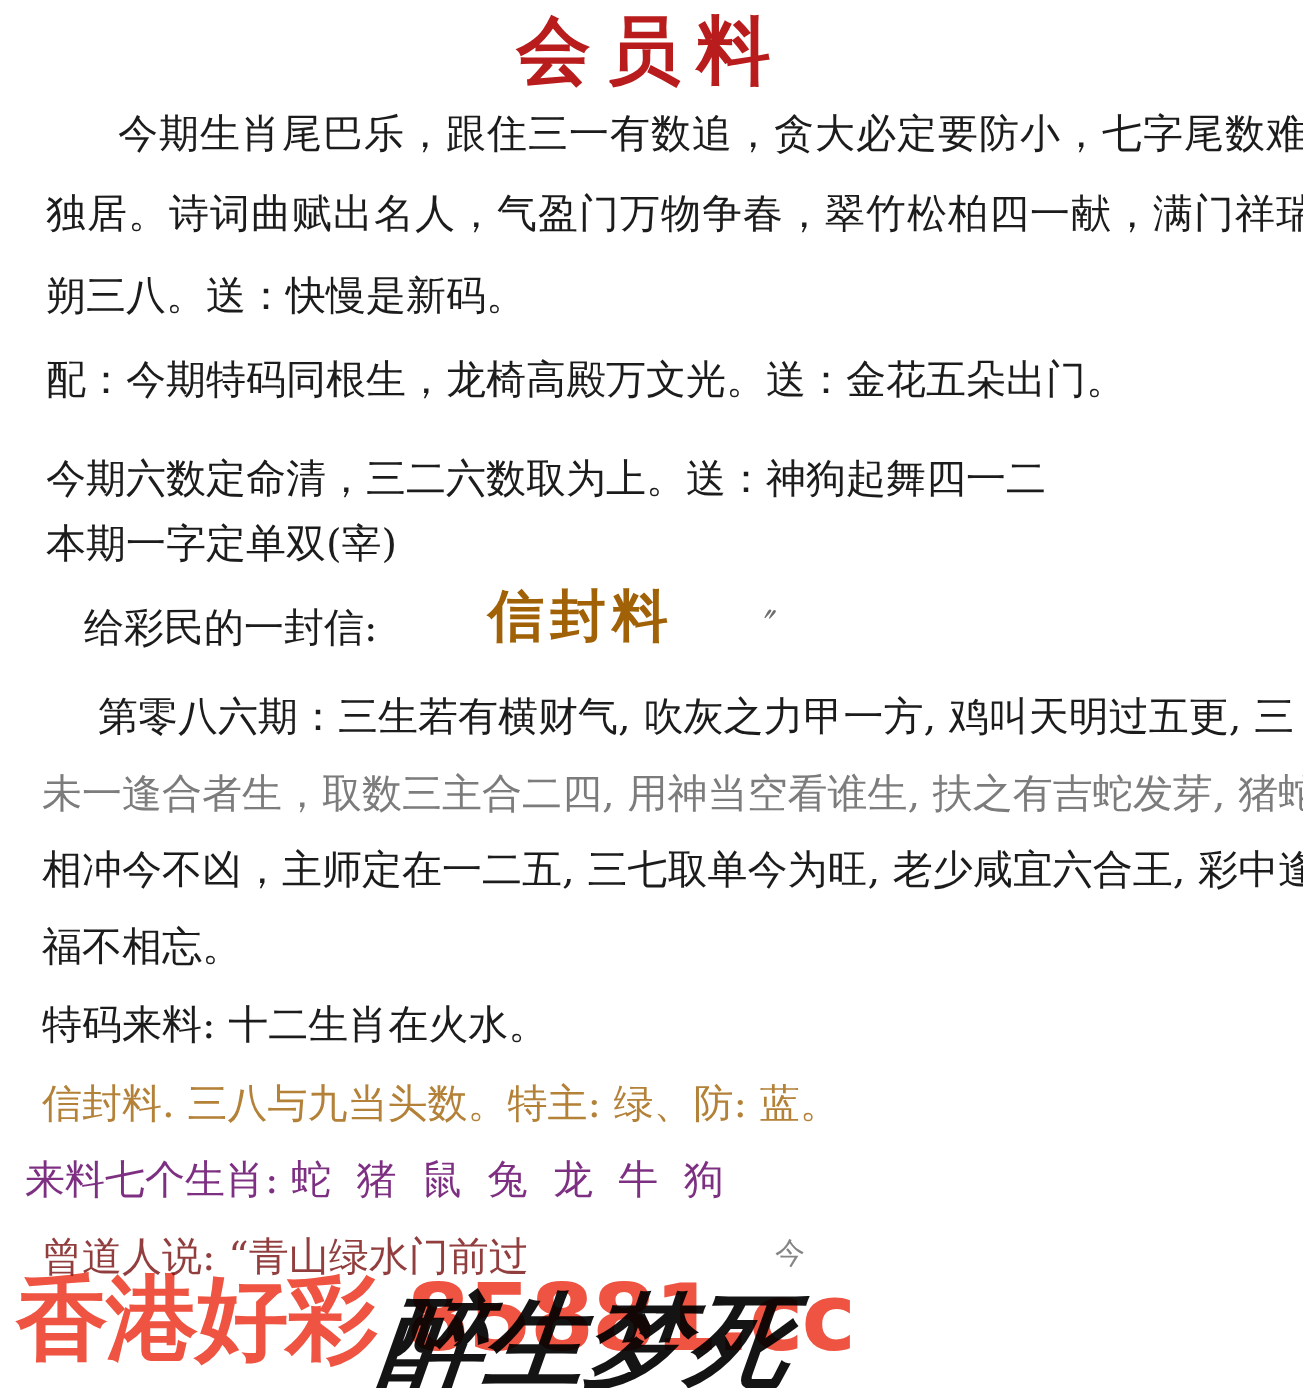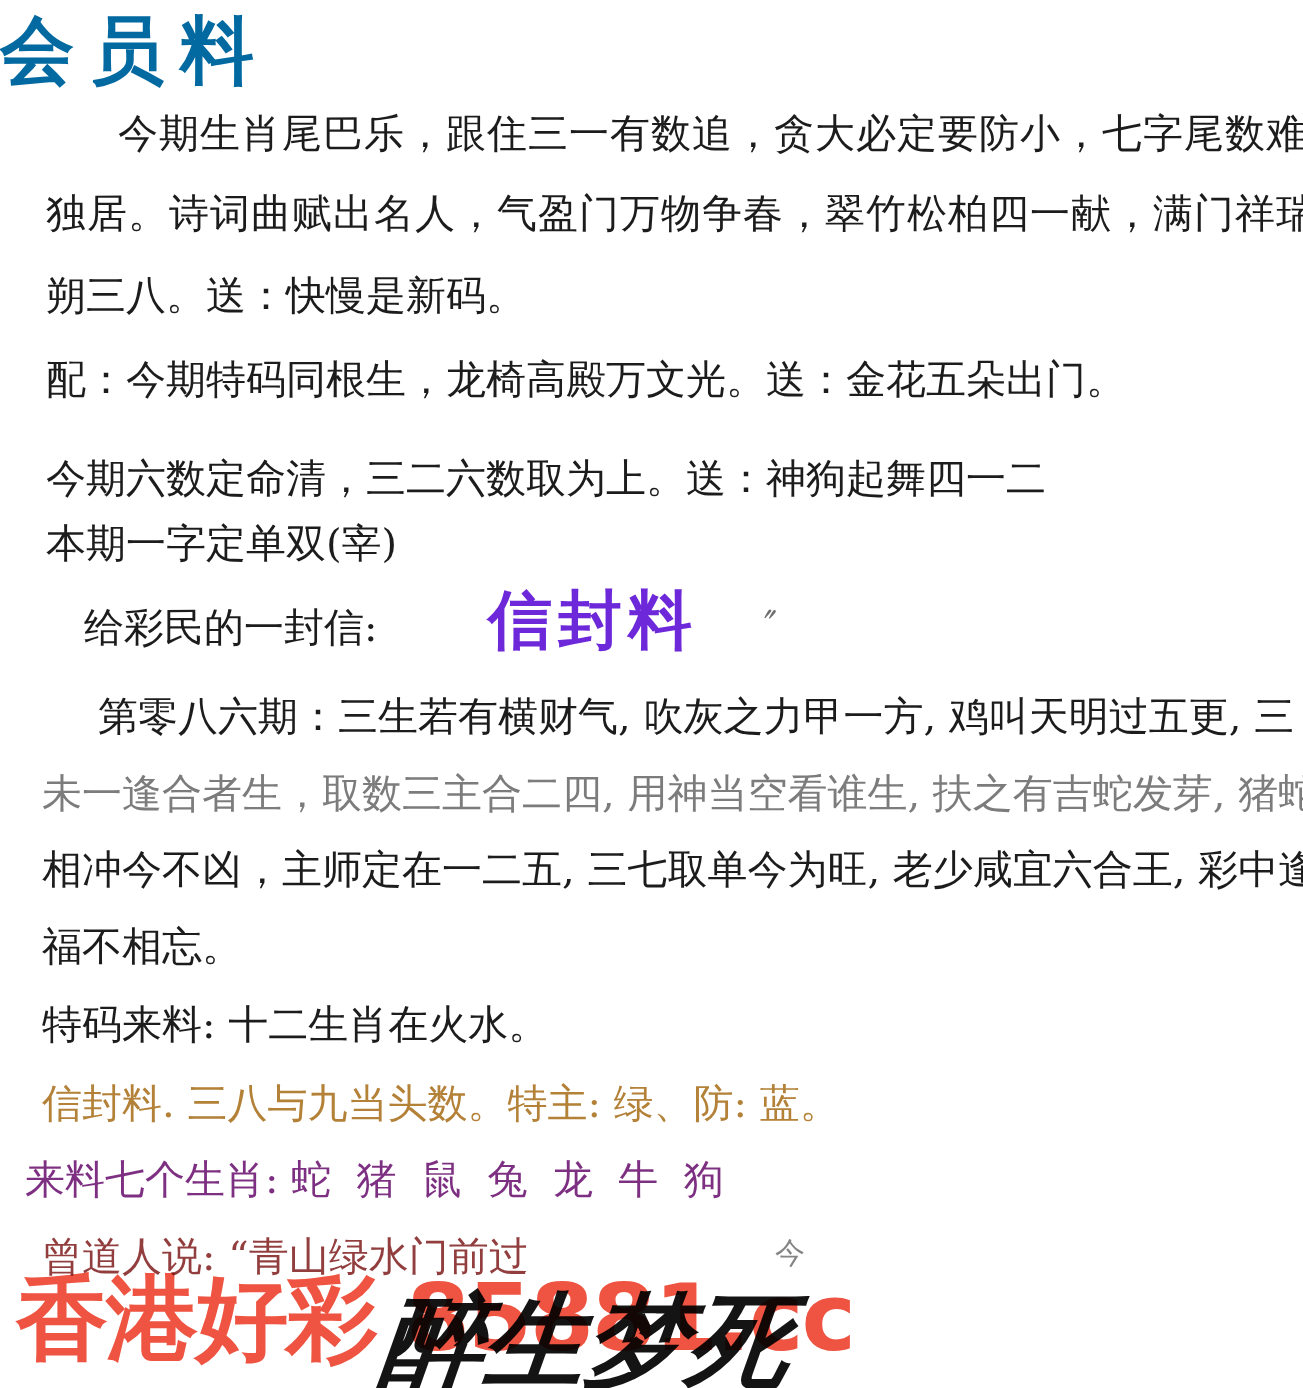--- a/index.html
+++ b/index.html
@@ -14,36 +14,37 @@
     position:absolute;
     white-space:pre;
     color:#1c1c1c;
     font-size:40px;
     line-height:1.15;
     font-family:"DejaVu Serif","Liberation Serif",serif;
   }
   
   .doc-title{
     left:0;right:0;top:8px;
+    text-align:center;
     font-size:74px;font-weight:bold;
     letter-spacing:16px;
-    color:#0369a1;
+    color:#b91c1c;
   }
   .m0{top:110px;left:118px;letter-spacing:1px;}
   .m1{top:190px;left:46px;letter-spacing:1px;}
   .m2{top:272px;left:46px;}
   .m3{top:356px;left:46px;}
   .m4{top:455px;left:46px;}
   .m5{top:520px;left:46px;}
   
   .env-intro{top:604px;left:84px;}
   .env-title{
     top:583px;left:488px;
-    font-size:64px;font-weight:bold;
-    letter-spacing:6px;color:#6d28d9;text-align:right;
+    font-size:56px;font-weight:bold;
+    letter-spacing:6px;color:#a16207;text-align:right;
   }
   .stray1{top:606px;left:750px;font-size:26px;color:#6f6f6f;transform:rotate(8deg);}
   .e0{top:693px;left:98px;}
   .e1{top:770px;left:42px;color:#4a4a4a;opacity:.72;filter:blur(.3px);}
   .e2{top:846px;left:42px;}
   .e3{top:923px;left:42px;}
   .e4{top:1001px;left:42px;}
   .e5{top:1080px;left:42px;color:#a16207;opacity:.8;}
   .e6{top:1156px;left:25px;color:#701a75;opacity:.9;}
   .e7{top:1233px;left:42px;color:#7f1d1d;opacity:.85;}

